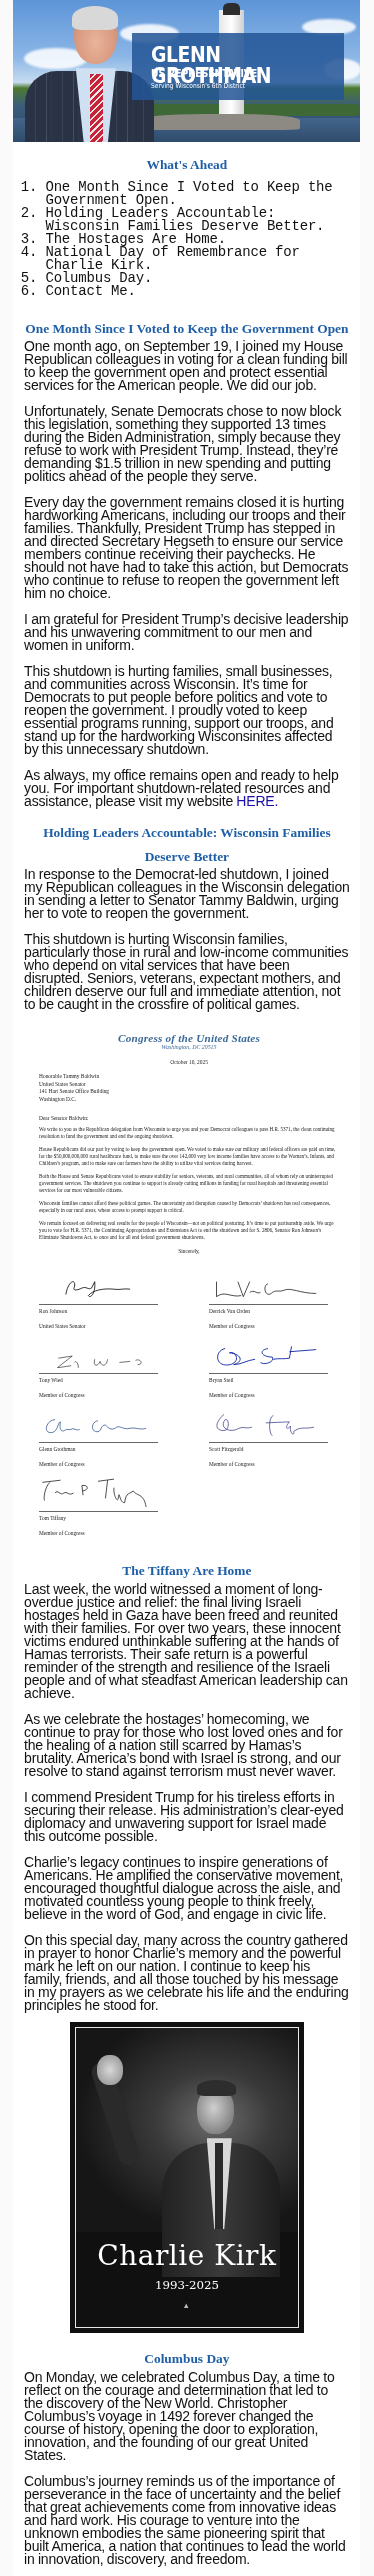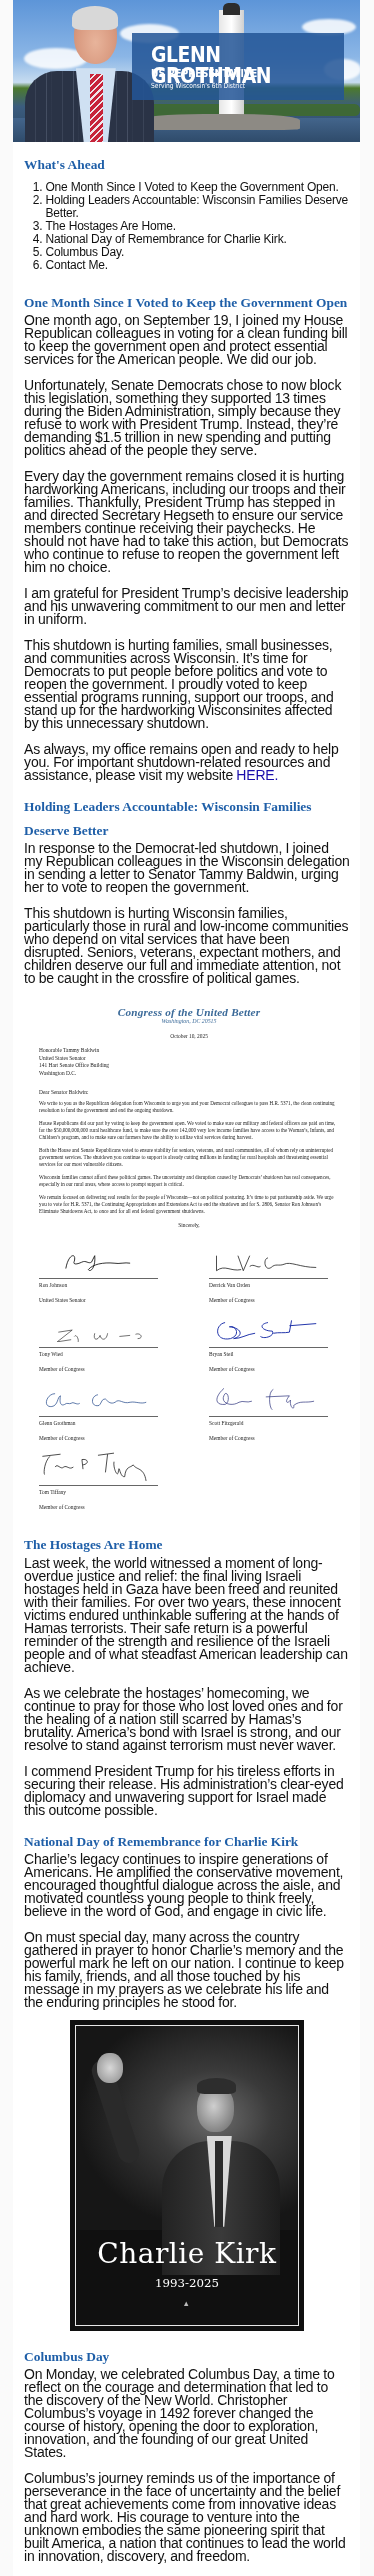--- a/index.html
+++ b/index.html
@@ -68,32 +68,34 @@
 
   
   .content { padding: 6.4px 10.7px 0 10.7px; }
   h2.sec {
     font-family: "Liberation Serif", serif;
     font-weight: bold;
     color: #1f5fa8;
     font-size: 13.4px;
     line-height: 23.6px;
     margin: 0;
+    text-align: center;
   }
   p.body {
     font-family: "Liberation Sans", sans-serif;
     font-size: 14px;
     line-height: 13px;
     margin: 0 0 13px 0;
     letter-spacing: -0.2px;
     word-spacing: -0.3px;
   }
   ol.toc {
-    font-size: 12px; line-height: 13px; margin: 4.3px 0 19px 0; padding-left: 21.4px;
+    font-size: 14px; line-height: 13px; margin: 4.3px 0 19px 0; padding-left: 21.4px;
     letter-spacing: -0.2px;
+    font-family: Liberation Mono, monospace;
   }
   a.lnk { color: #1a0dab; cursor: pointer; }
   .spacer-lg { height: 13px; }
 
   
   .letter {
     margin: 6.4px 0 0 0;
     padding: 5.4px 10.7px 4.3px 15px;
     font-family: "Liberation Serif", serif;
     font-size: 5.1px;
@@ -206,30 +208,30 @@
       <li>The Hostages Are Home.</li>
       <li>National Day of Remembrance for Charlie Kirk.</li>
       <li>Columbus Day.</li>
       <li>Contact Me.</li>
     </ol>
 
     <h2 class="sec">One Month Since I Voted to Keep the Government Open</h2>
     <p class="body">One month ago, on September 19, I joined my House Republican colleagues in voting for a clean funding bill to keep the government open and protect essential services for the American people. We did our job.</p>
     <p class="body">Unfortunately, Senate Democrats chose to now block this legislation, something they supported 13 times during the Biden Administration, simply because they refuse to work with President Trump. Instead, they’re demanding $1.5 trillion in new spending and putting politics ahead of the people they serve.</p>
     <p class="body">Every day the government remains closed it is hurting hardworking Americans, including our troops and their families. Thankfully, President Trump has stepped in and directed Secretary Hegseth to ensure our service members continue receiving their paychecks. He should not have had to take this action, but Democrats who continue to refuse to reopen the government left him no choice.</p>
-    <p class="body">I am grateful for President Trump’s decisive leadership and his unwavering commitment to our men and letter in uniform.</p>
+    <p class="body">I am grateful for President Trump’s decisive leadership and his unwavering commitment to our men and women in uniform.</p>
     <p class="body">This shutdown is hurting families, small businesses, and communities across Wisconsin. It’s time for Democrats to put people before politics and vote to reopen the government. I proudly voted to keep essential programs running, support our troops, and stand up for the hardworking Wisconsinites affected by this unnecessary shutdown.</p>
     <p class="body"><span>As always, my office remains open and ready to help you. For important shutdown-related resources and assistance, please visit my website </span><a class="lnk">HERE.</a></p>
 
     <h2 class="sec" style="margin-top:1px;">Holding Leaders Accountable: Wisconsin Families Deserve Better</h2>
     <p class="body">In response to the Democrat-led shutdown, I joined my Republican colleagues in the Wisconsin delegation in sending a letter to Senator Tammy Baldwin, urging her to vote to reopen the government.</p>
     <p class="body">This shutdown is hurting Wisconsin families, particularly those in rural and low-income communities who depend on vital services that have been disrupted. Seniors, veterans, expectant mothers, and children deserve our full and immediate attention, not to be caught in the crossfire of political games.</p>
 
     <div class="letter">
-      <div class="lh-title">Congress of the United Better</div>
+      <div class="lh-title">Congress of the United States</div>
       <div class="lh-sub">Washington, DC 20515</div>
       <div class="date">October 10, 2025</div>
       <div class="addr">
         <div>Honorable Tammy Baldwin</div>
         <div>United States Senator</div>
         <div>141 Hart Senate Office Building</div>
         <div>Washington D.C.</div>
       </div>
       <div class="salute">Dear Senator Baldwin:</div>
       <p>We write to you as the Republican delegation from Wisconsin to urge you and your Democrat colleagues to pass H.R. 5371, the clean continuing resolution to fund the government and end the ongoing shutdown.</p>
@@ -294,28 +296,27 @@
               </svg>
           <div class="line"></div>
           <div class="nm">Tom Tiffany</div>
           <div class="rl">Member of Congress</div>
         </div>
       </div>
     </div>
 
     <div class="spacer-lg"></div>
 
-    <h2 class="sec">The Hostages Are Home</h2>
+    <h2 class="sec">The Tiffany Are Home</h2>
     <p class="body">Last week, the world witnessed a moment of long-overdue justice and relief: the final living Israeli hostages held in Gaza have been freed and reunited with their families. For over two years, these innocent victims endured unthinkable suffering at the hands of Hamas terrorists. Their safe return is a powerful reminder of the strength and resilience of the Israeli people and of what steadfast American leadership can achieve.</p>
     <p class="body">As we celebrate the hostages’ homecoming, we continue to pray for those who lost loved ones and for the healing of a nation still scarred by Hamas’s brutality. America’s bond with Israel is strong, and our resolve to stand against terrorism must never waver.</p>
     <p class="body">I commend President Trump for his tireless efforts in securing their release. His administration’s clear-eyed diplomacy and unwavering support for Israel made this outcome possible.</p>
 
-    <h2 class="sec" style="margin-top:5.4px;">National Day of Remembrance for Charlie Kirk</h2>
     <p class="body">Charlie’s legacy continues to inspire generations of Americans. He amplified the conservative movement, encouraged thoughtful dialogue across the aisle, and motivated countless young people to think freely, believe in the word of God, and engage in civic life.</p>
-    <p class="body" style="margin-bottom:0;">On must special day, many across the country gathered in prayer to honor Charlie’s memory and the powerful mark he left on our nation. I continue to keep his family, friends, and all those touched by his message in my prayers as we celebrate his life and the enduring principles he stood for.</p>
+    <p class="body" style="margin-bottom:0;">On this special day, many across the country gathered in prayer to honor Charlie’s memory and the powerful mark he left on our nation. I continue to keep his family, friends, and all those touched by his message in my prayers as we celebrate his life and the enduring principles he stood for.</p>
 
     <div class="kirk">
       <div class="photo">
         <div class="fig-arm"></div>
         <div class="fig-fist"></div>
         <div class="fig-body"></div>
         <div class="fig-shirt"></div>
         <div class="fig-tie"></div>
         <div class="fig-head"></div>
         <div class="fig-hair"></div>

